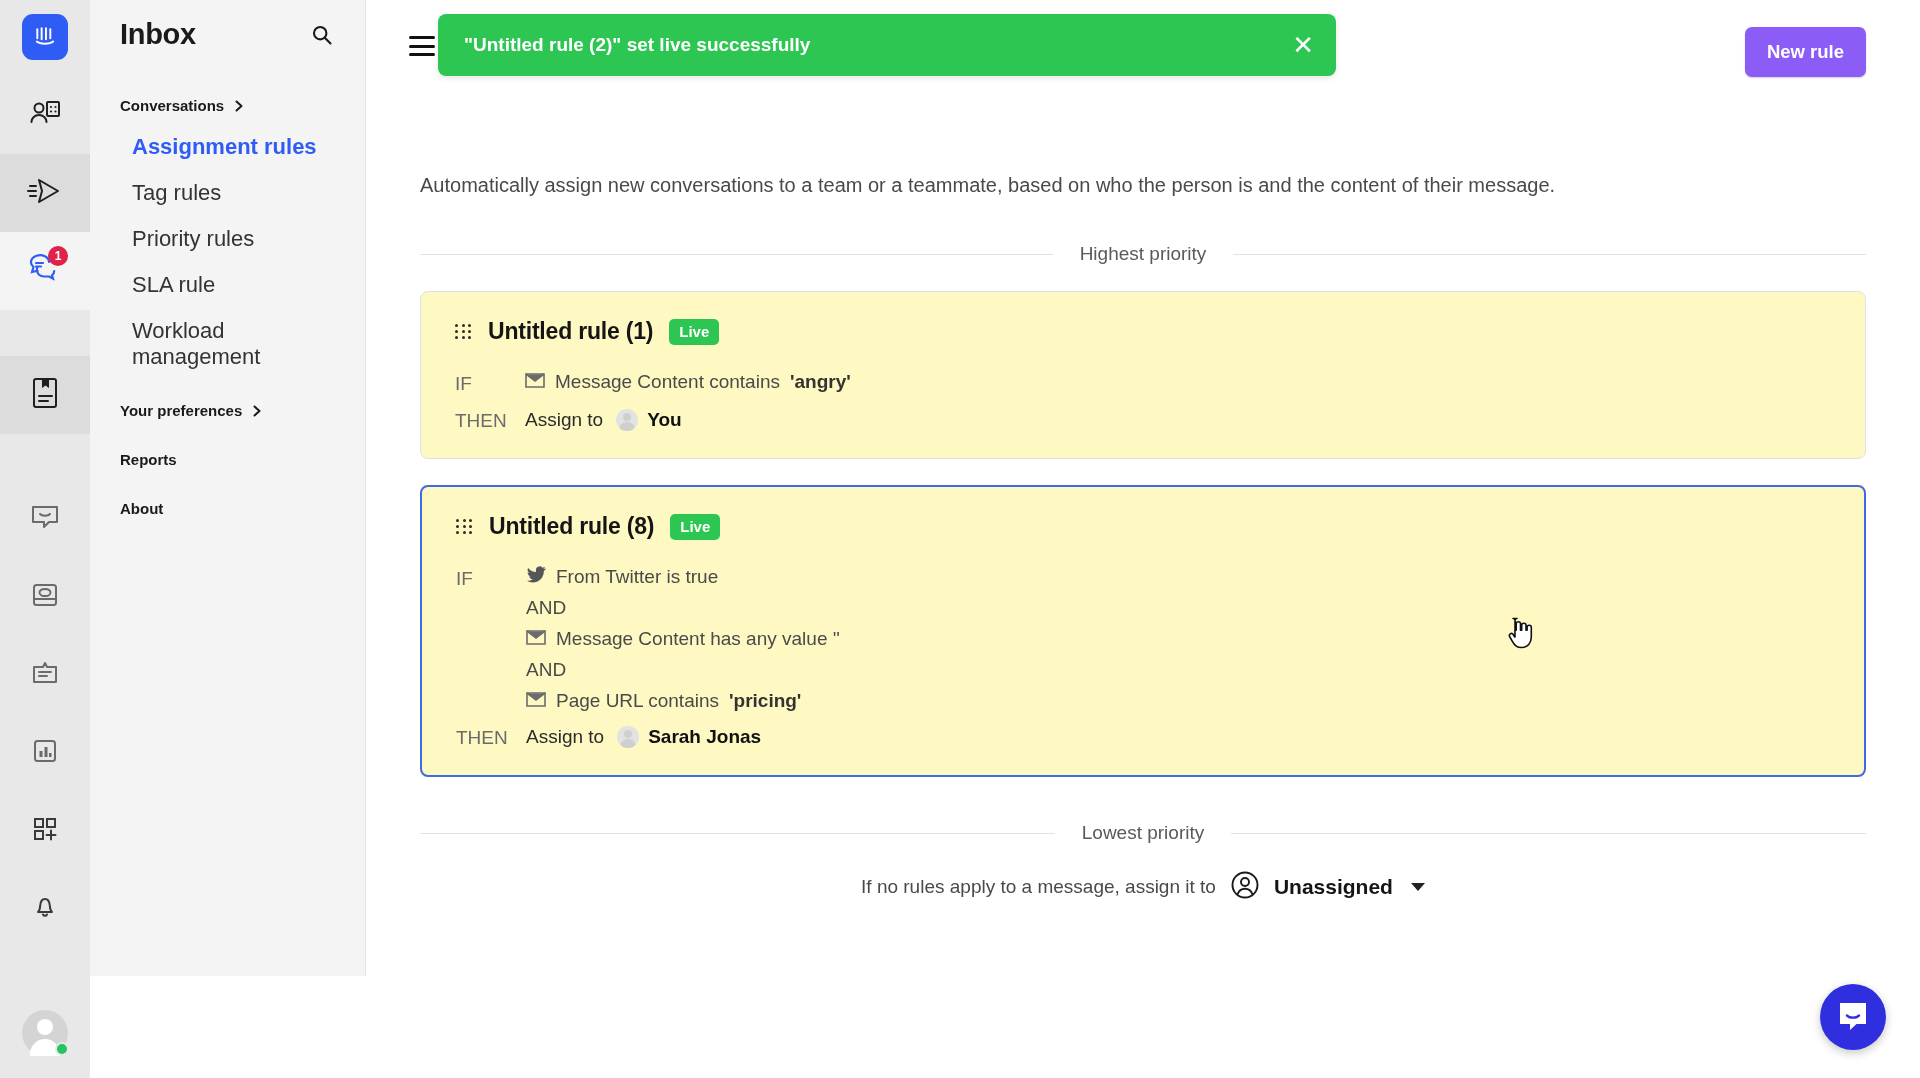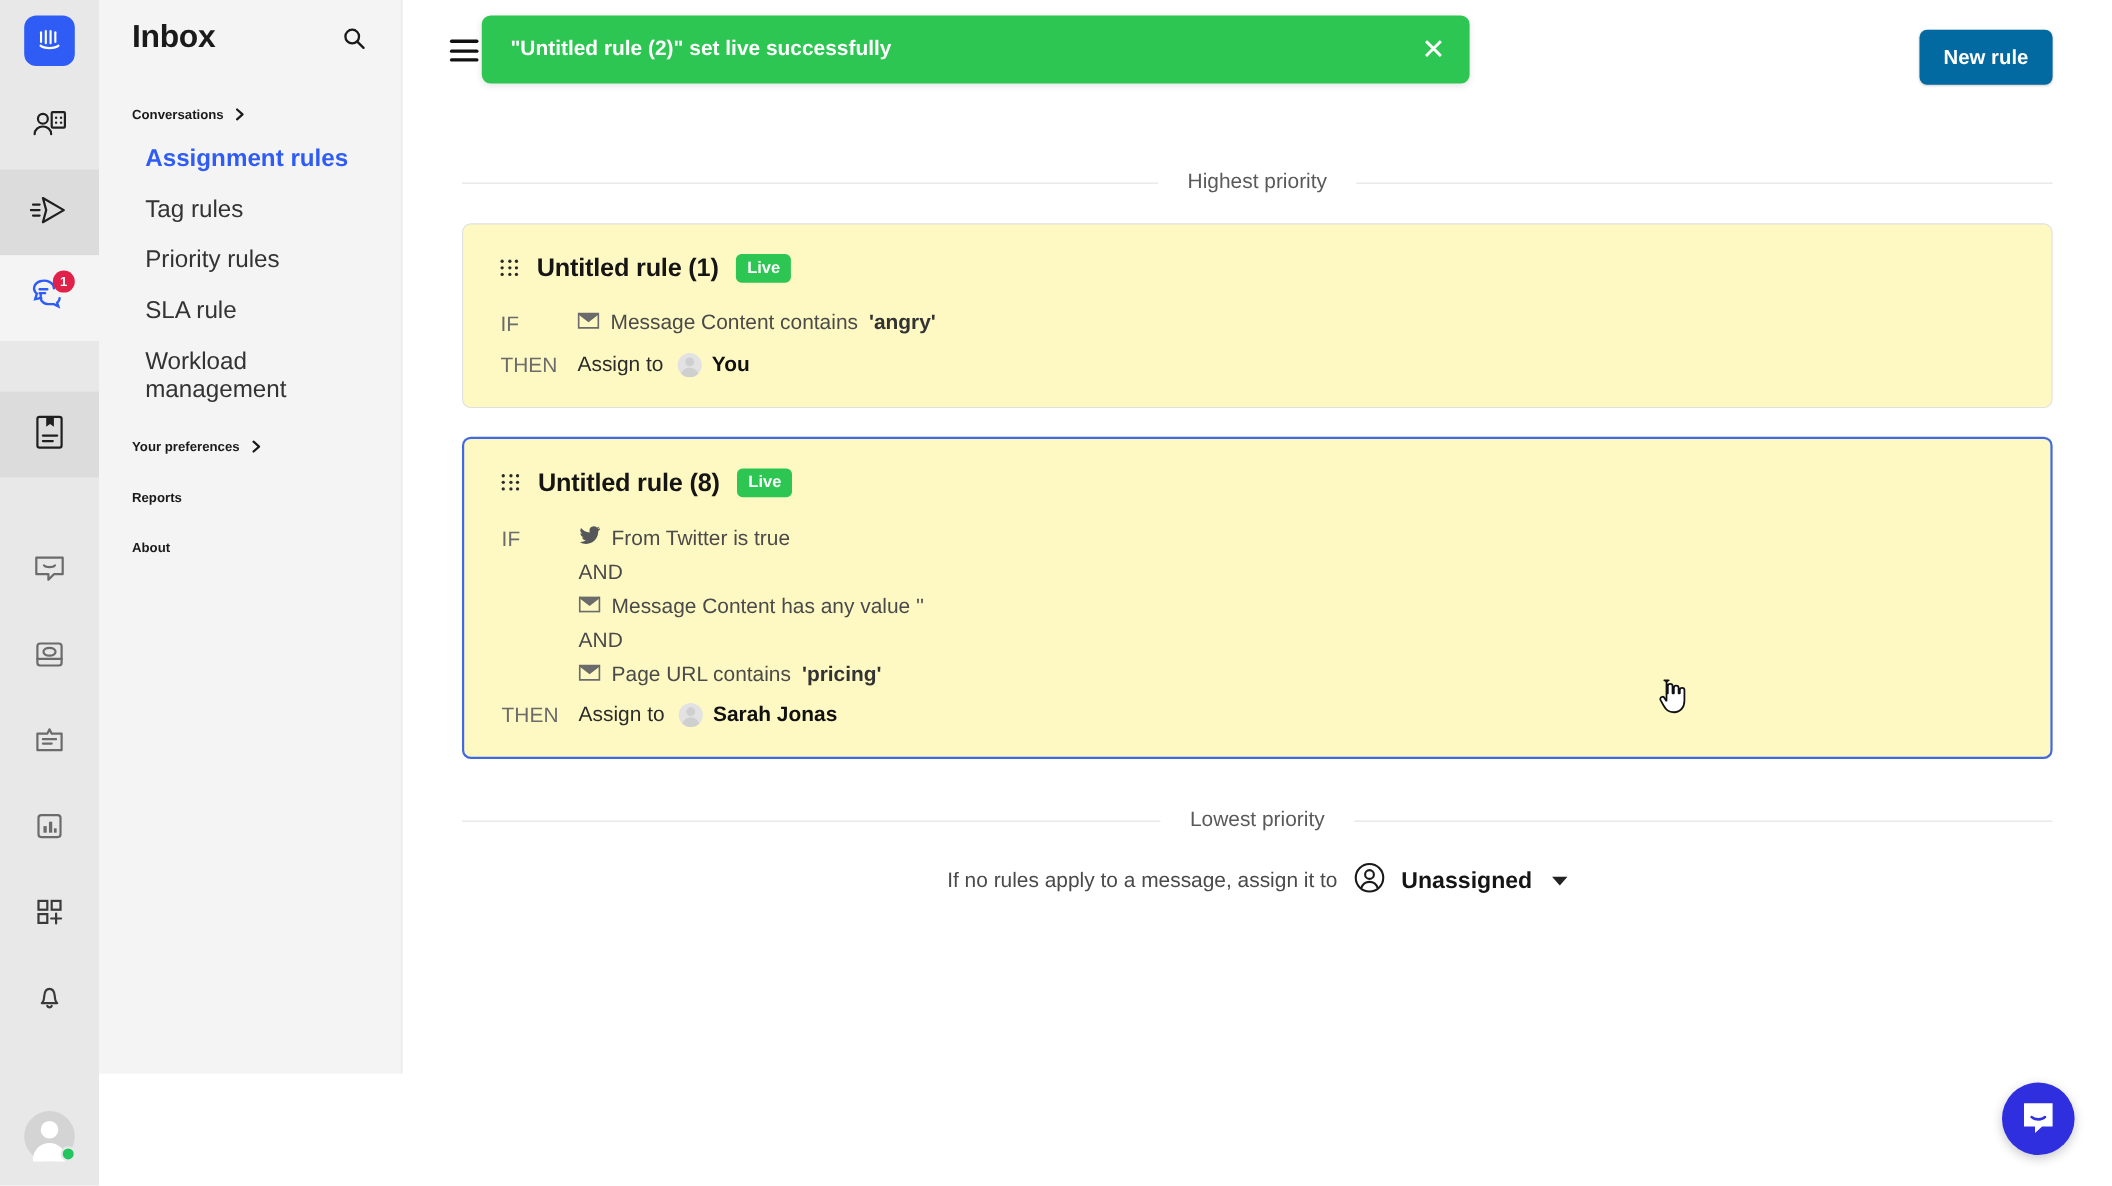--- a/index.html
+++ b/index.html
@@ -69,21 +69,21 @@
   }
   .sb-head {
     display: flex; align-items: center; justify-content: space-between;
     padding: 18px 30px 0 30px;
   }
   .sb-title { font-size: 29px; font-weight: 700; color: #1a1a1a; letter-spacing: -0.3px; }
   .sb-search { width: 26px; height: 26px; display: flex; align-items: center; justify-content: center; }
   .sb-nav { margin-top: 36px; }
   .sb-row {
     display: flex; align-items: center; gap: 9px;
-    padding: 10px 30px; font-size: 12px; color: #1a1a1a;
+    padding: 10px 30px; font-size: 15px; color: #1a1a1a;
     font-weight: 700;
   }
   .sb-sub {
     padding: 10px 30px 10px 42px;
     font-size: 22px; color: #333; font-weight: 400;
   }
   .sb-sub.sel { color: #2f5cf5; font-weight: 700; }
   .chev { display:inline-flex; align-items:center; }
 
   
@@ -105,21 +105,21 @@
     background: #2ec653; border-radius: 8px;
     display: flex; align-items: center; justify-content: space-between;
     padding: 0 22px 0 26px;
     box-shadow: 0 2px 6px rgba(0,0,0,0.10);
   }
   .toast-msg { color: #fff; font-size: 19px; font-weight: 700; }
   .toast-x { color: #fff; font-size: 26px; line-height: 1; font-weight: 300; }
 
   .new-rule {
     position: absolute; right: 54px; top: 27px;
-    background: #0369a1; color: #fff;
+    background: #8b5cf6; color: #fff;
     border: none; border-radius: 7px;
     font-size: 18.5px; font-weight: 700;
     padding: 14px 22px;
     font-family: "Liberation Sans", sans-serif;
     box-shadow: 0 1px 2px rgba(0,0,0,0.18);
   }
 
   .content { padding: 0 54px 0 54px; }
   .desc { font-size: 20px; color: #4a4a4a; margin-top: 62px; line-height: 1.3; }
 
@@ -393,20 +393,21 @@
       <div class="toast">
         <div class="toast-msg">"Untitled rule (2)" set live successfully</div>
         <div class="toast-x">✕</div>
       </div>
 
       <button class="new-rule">New rule</button>
     </div>
 
     <div class="content">
 
+      <div class="desc">Automatically assign new conversations to a team or a teammate, based on who the person is and the content of their message.</div>
 
       <div class="divider">
         <span class="line"></span>
         <span class="lbl">Highest priority</span>
         <span class="line"></span>
       </div>
 
       <div class="rule-card">
         <div class="rule-head">
           <span class="drag-dots">

